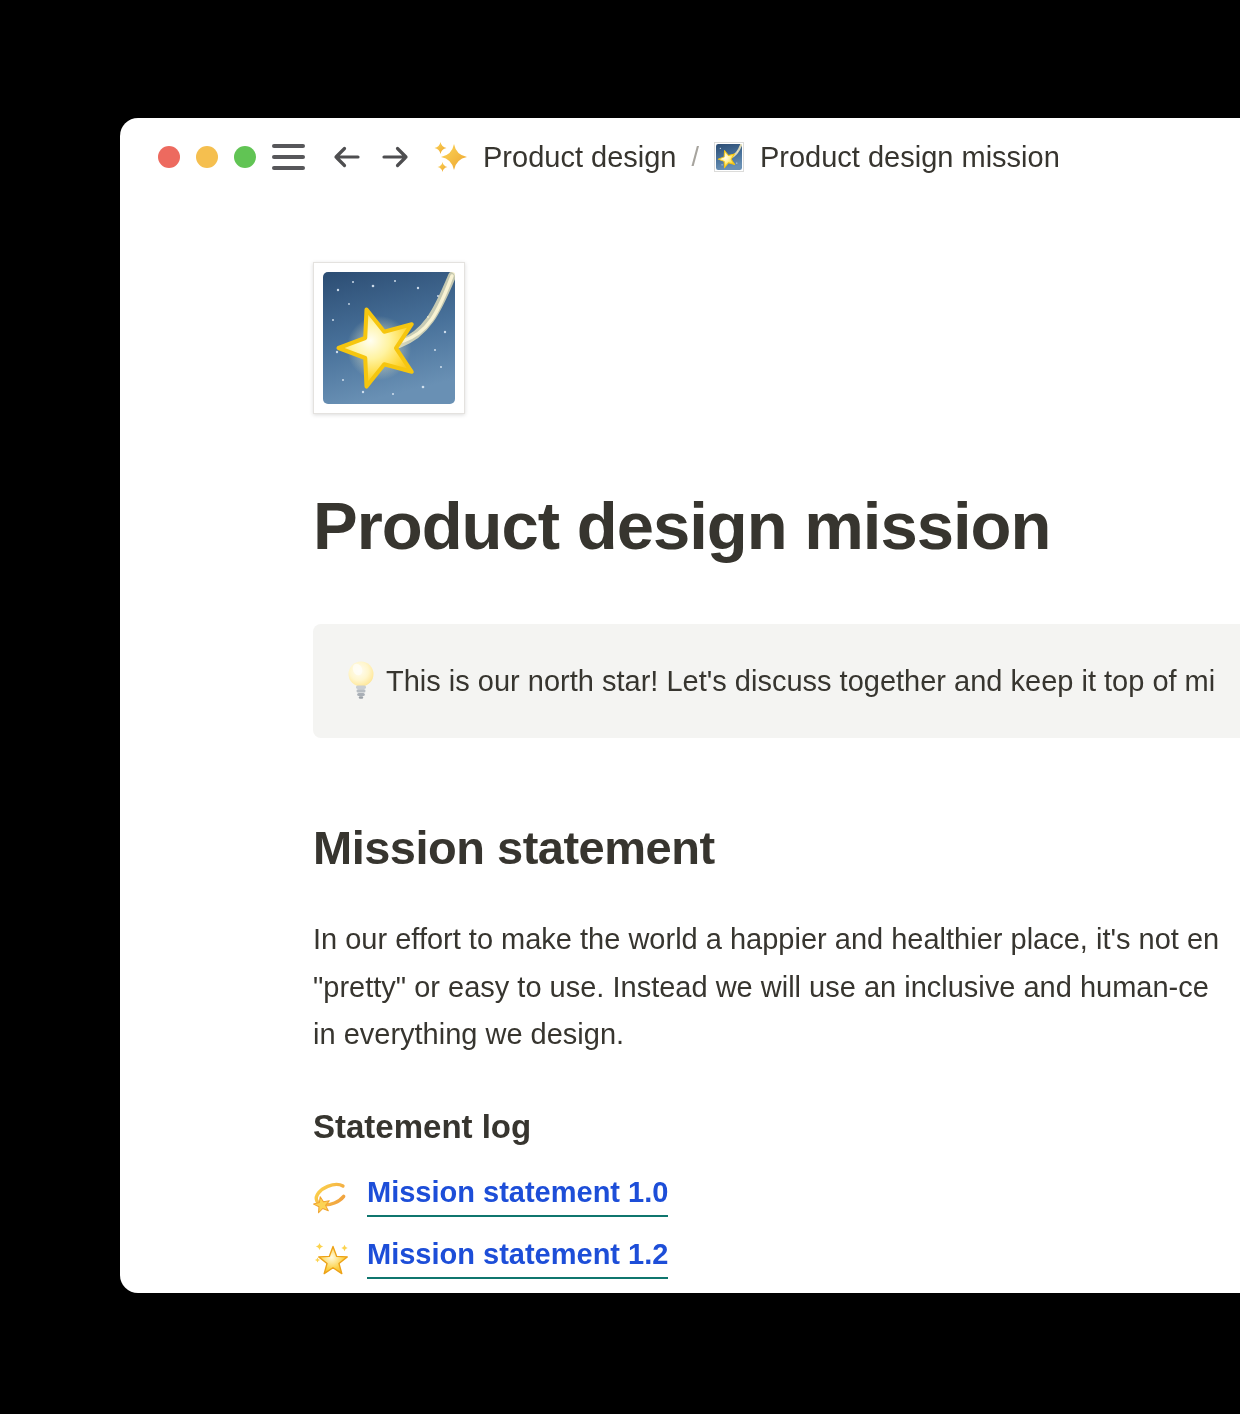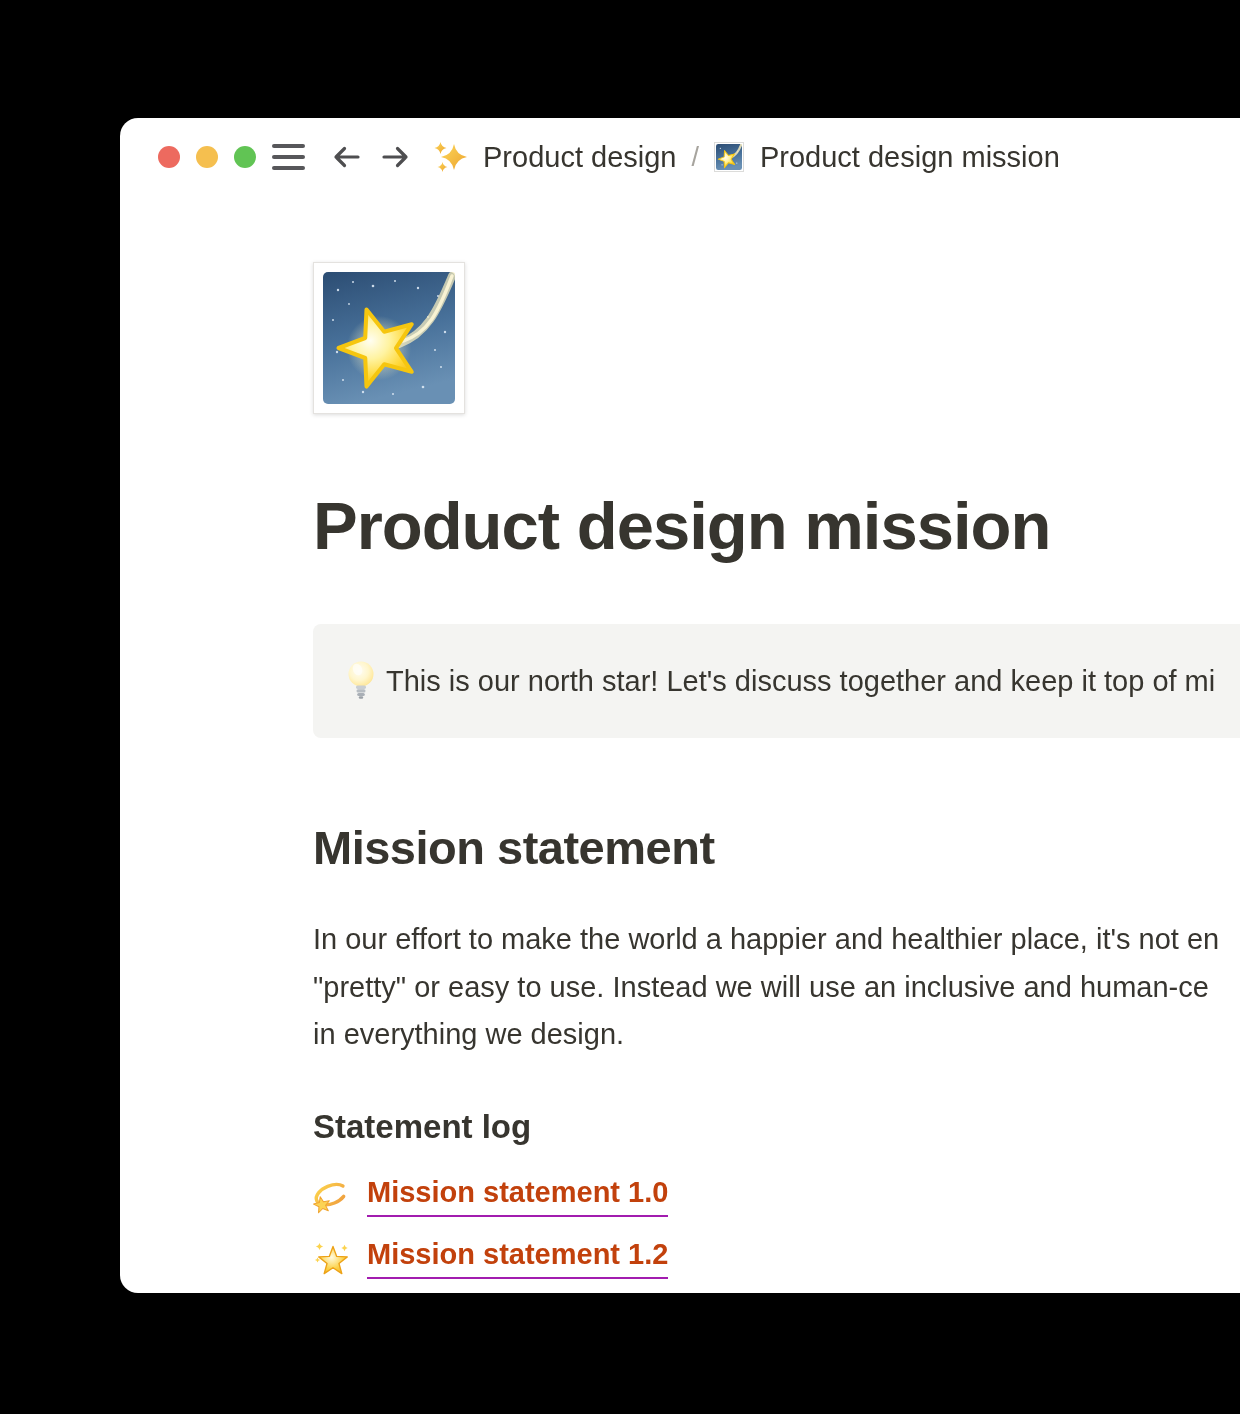--- a/index.html
+++ b/index.html
@@ -140,23 +140,23 @@
     height: 44px;
     margin-bottom: 18px;
     cursor: pointer;
     width: max-content;
   }
   .page-link-icon { width: 38px; height: 40px; flex: 0 0 auto; }
   .page-link-label {
     margin-left: 16px;
     font-size: 29px;
     font-weight: 600;
-    color: #c2410c;
+    color: #1d4ed8;
     padding-bottom: 6px;
-    border-bottom: 2px solid #a21caf;
+    border-bottom: 2px solid #0f766e;
     white-space: nowrap;
   }
 </style>
 </head>
 <body>
 
 <svg width="0" height="0" style="position:absolute">
   <defs>
     <linearGradient id="skyG" x1="0" y1="0" x2="0.25" y2="1">
       <stop offset="0" stop-color="#2c4d73"></stop>

